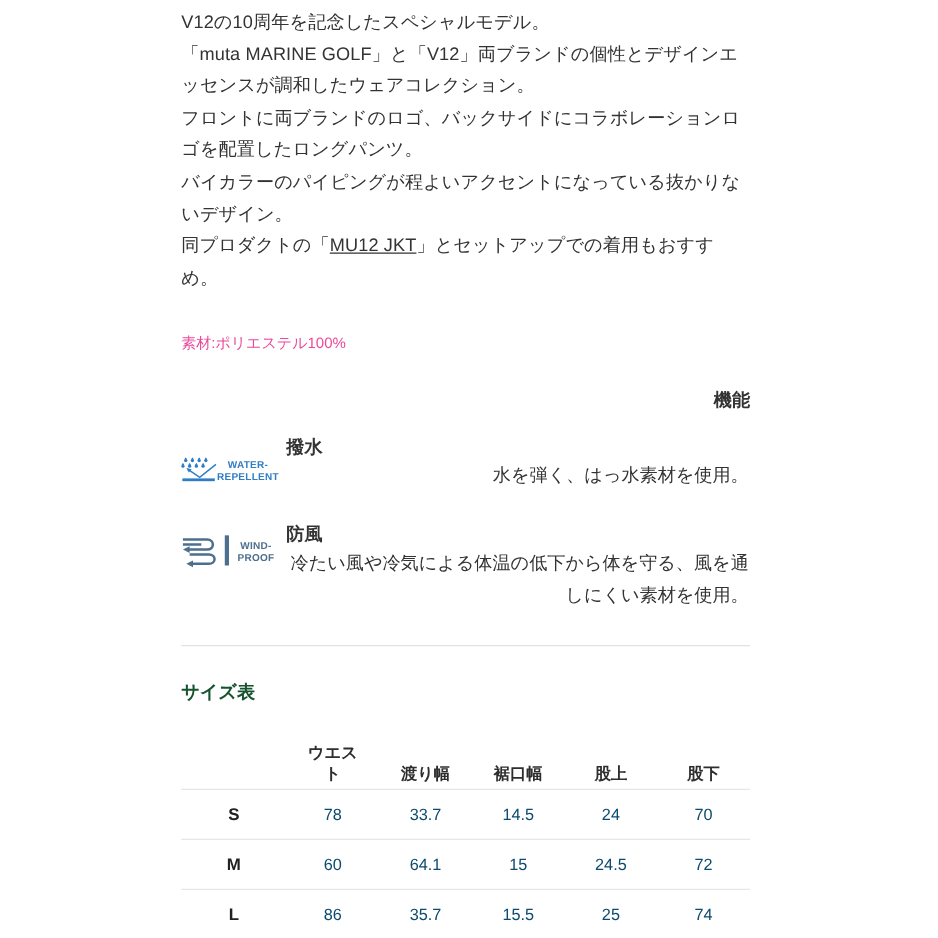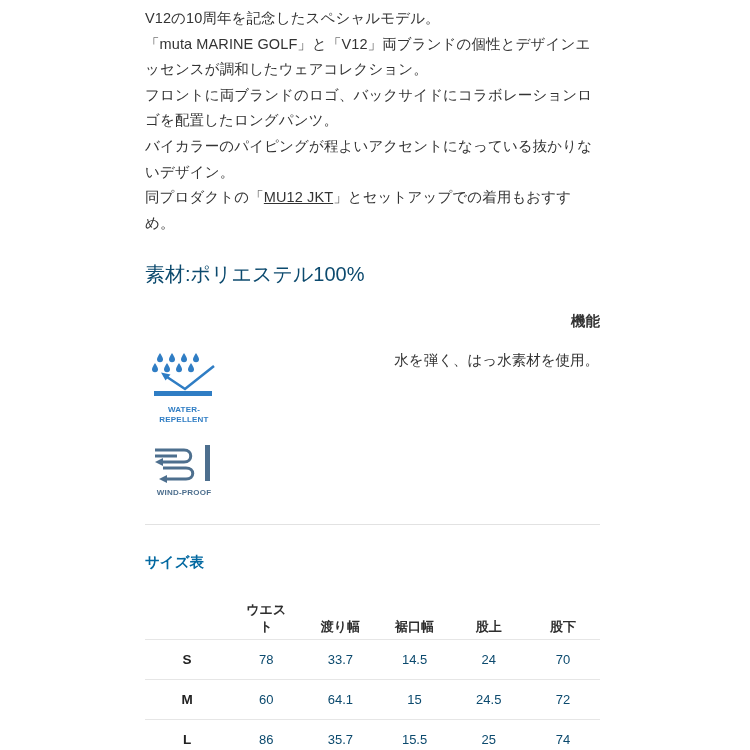--- a/index.html
+++ b/index.html
@@ -43,23 +43,23 @@
     word-break: break-all;
   }
   .desc .jkt-link {
     color: #333333;
     text-decoration: underline;
     cursor: pointer;
   }
 
   
   .material {
-    font-size: 20px;
+    font-size: 12px;
     line-height: 25.6px;
-    color: #0c4a6e;
+    color: #ec4899;
     margin: 0;
     padding-top: 26px;
   }
 
   
   .func-heading {
     font-size: 14.5px;
     line-height: 22px;
     font-weight: bold;
     color: #333333;
@@ -71,21 +71,21 @@
   
   .feature {
     display: flex;
     align-items: flex-start;
     padding-top: 14px;
   }
   .feature-icon {
     width: 78px;
     flex: 0 0 78px;
     display: flex;
-    flex-direction: column;
+    flex-direction: row;
     align-items: center;
     padding-top: 4px;
   }
   .feature-body {
     padding-left: 6px;
     padding-top: 2px;
   }
   .feature-title {
     font-size: 14.5px;
     font-weight: bold;
@@ -118,21 +118,21 @@
     background: #e2e2e2;
     margin-top: 26px;
     width: 455px;
   }
 
   
   .size-heading {
     font-size: 14.5px;
     font-weight: bold;
     line-height: 22px;
-    color: #0369a1;
+    color: #14532d;
     margin: 0;
     padding-top: 26px;
   }
 
   table.size-table {
     border-collapse: collapse;
     width: 455px;
     margin-top: 14px;
     table-layout: fixed;
   }
@@ -201,20 +201,21 @@
           <path d="M9 22.5 L18.5 24.5 L13.5 30.5 Z" fill="#2f7dc4"></path>
 
           <rect x="2" y="41" width="58" height="5" fill="#2f7dc4"></rect>
         </svg>
         <div class="icon-caption water">
           <span>WATER-</span><br>
           <span>REPELLENT</span>
         </div>
       </div>
       <div class="feature-body">
+        <p class="feature-title">撥水</p>
         <p class="feature-text">水を弾く、はっ水素材を使用。</p>
       </div>
     </div>
 
     <div class="feature">
       <div class="feature-icon">
         <svg width="62" height="42" viewBox="0 0 62 42">
           <g fill="none" stroke="#4d6f8e" stroke-width="3" stroke-linecap="butt">
 
             <path d="M2 7 L31 7 C40 7 40 19 31 19 L6 19"></path>
@@ -225,20 +226,24 @@
           </g>
 
           <path d="M2 19 L10 15 L10 23 Z" fill="#4d6f8e"></path>
           <path d="M6 36 L14 32 L14 40 Z" fill="#4d6f8e"></path>
 
           <rect x="52" y="2" width="5" height="36" fill="#4d6f8e"></rect>
         </svg>
         <div class="icon-caption wind">
           <span>WIND-PROOF</span>
         </div>
+      </div>
+      <div class="feature-body">
+        <p class="feature-title">防風</p>
+        <p class="feature-text">冷たい風や冷気による体温の低下から体を守る、風を通しにくい素材を使用。</p>
       </div>
     </div>
 
     <div class="divider"></div>
 
     <p class="size-heading">サイズ表</p>
 
     <table class="size-table">
       <thead>
         <tr>

